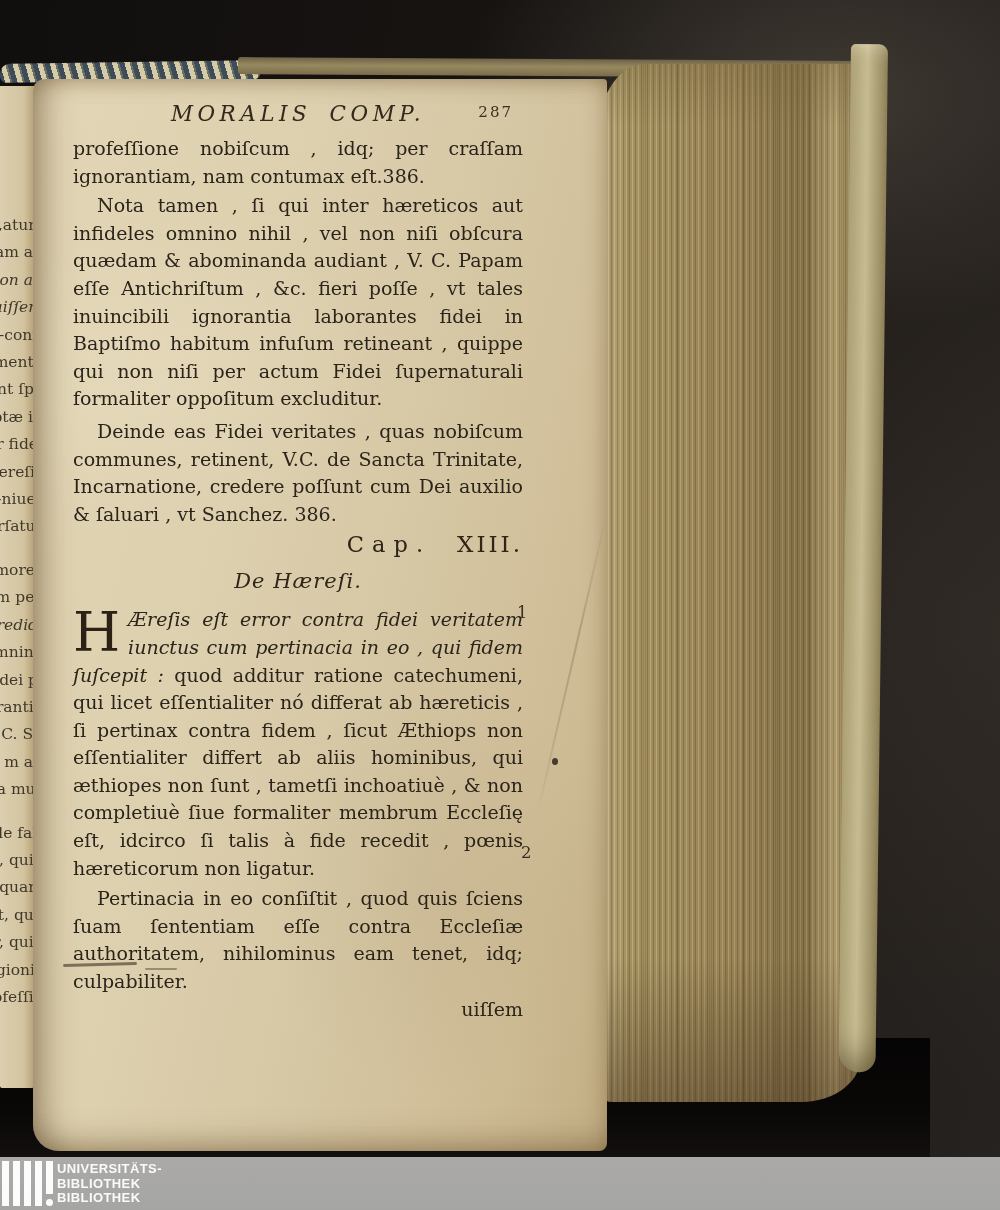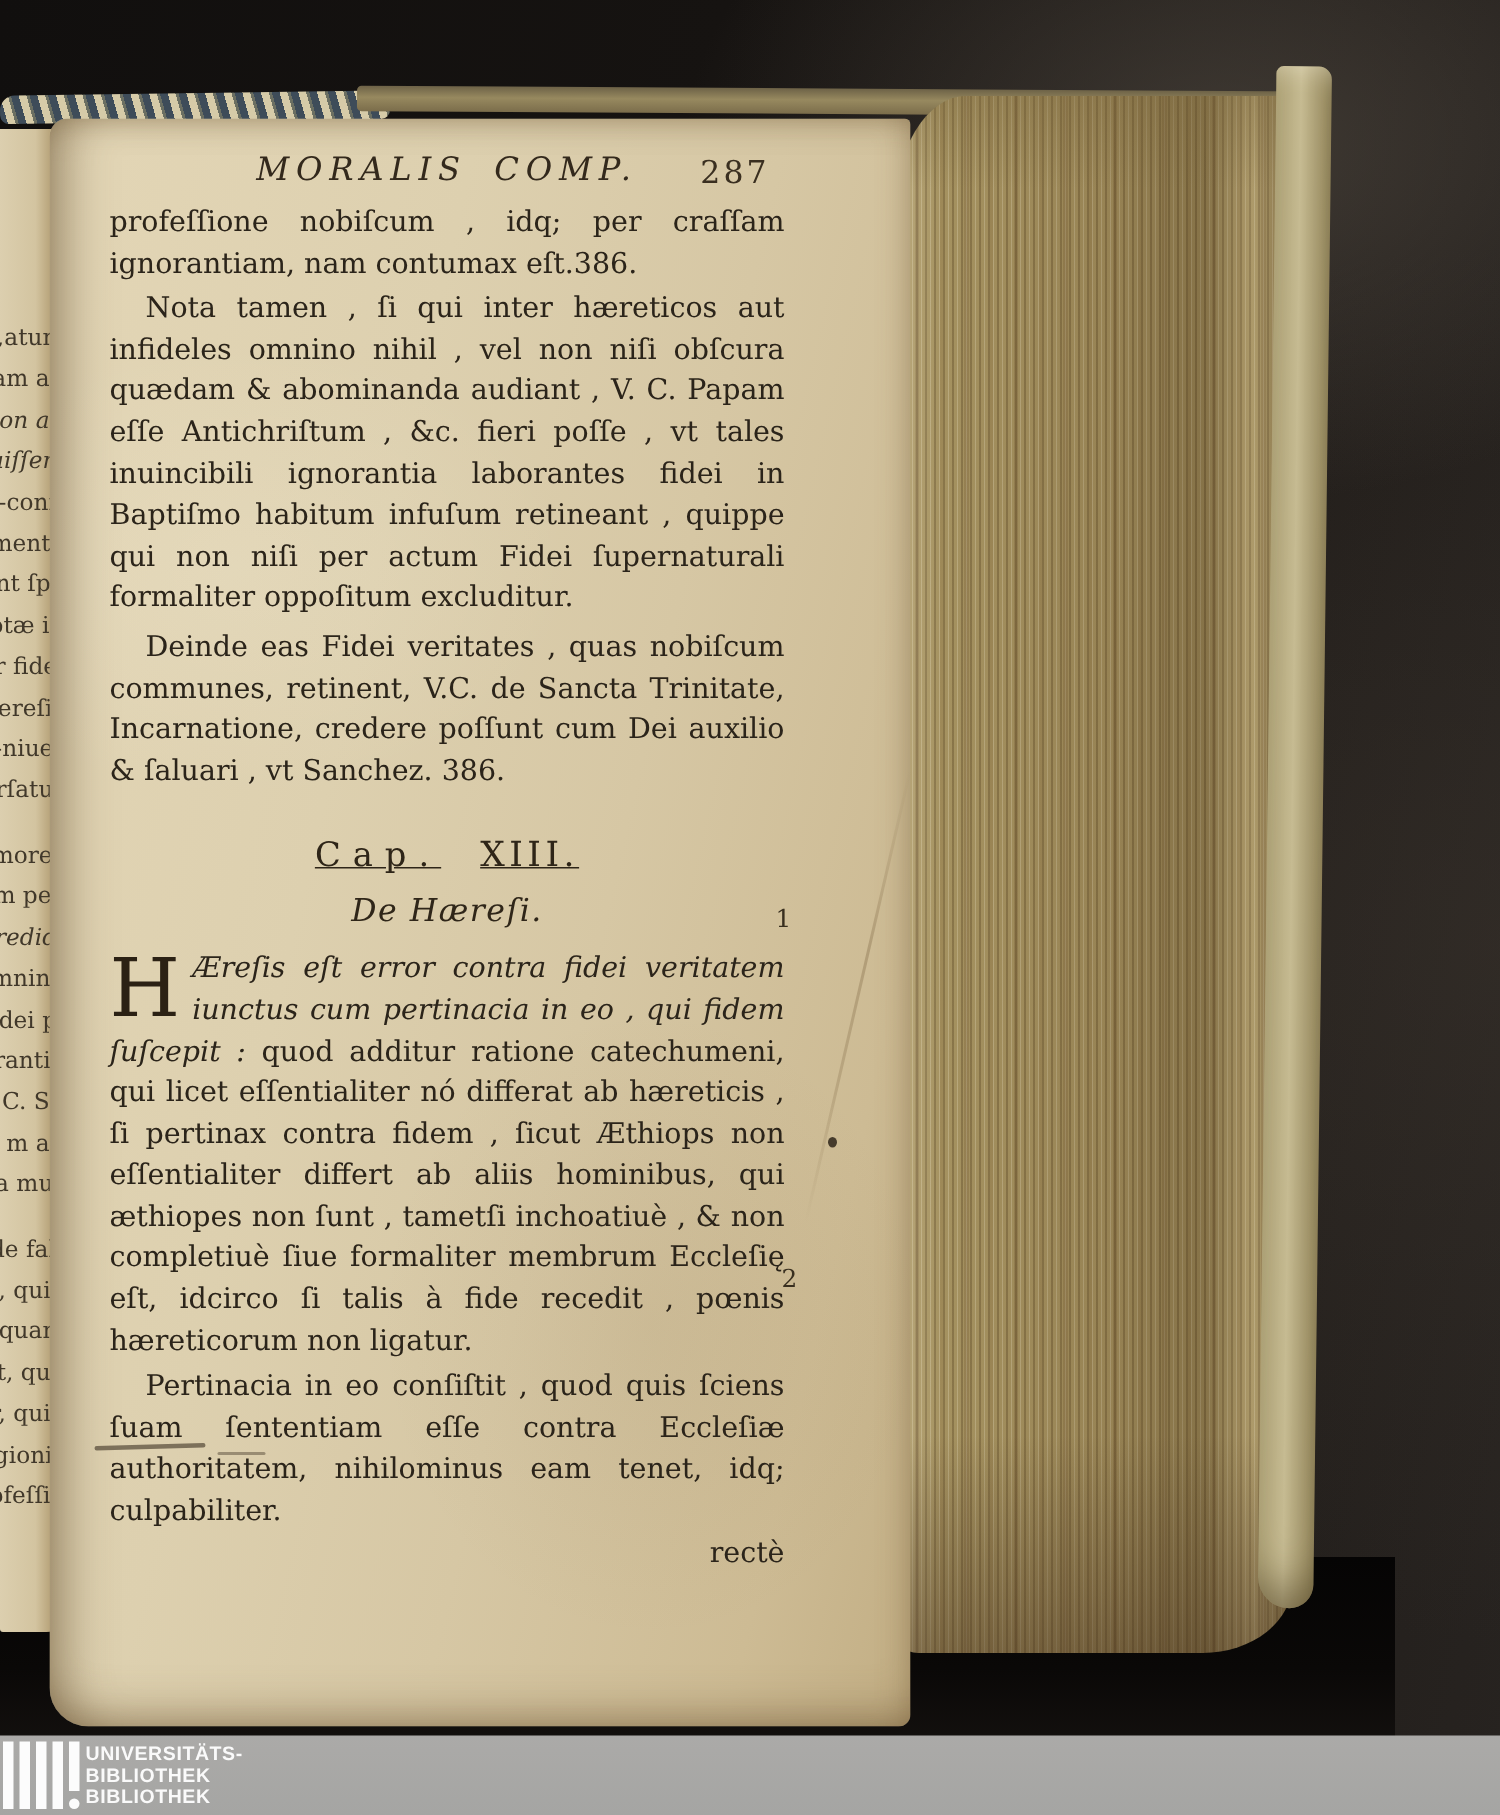--- a/index.html
+++ b/index.html
@@ -86,28 +86,28 @@
     color:#2b241a;
   }
 
   .pg-head {
     position:relative; text-align:center; font-style:italic;
     font-size:21.5px; letter-spacing:4.5px; word-spacing:7px;
     color:#33291c; margin-bottom:9px; white-space:nowrap;
   }
   .pg-num {
     position:absolute; right:10px; top:2px; font-style:normal;
-    font-size:21px; letter-spacing:2px; color:#3a2f20;
+    font-size:15px; letter-spacing:2px; color:#3a2f20;
   }
 
   .bt { font-size:19px; line-height:27.6px; text-align:justify; }
   .ind { text-indent:24px; }
   .sp2 { margin-top:2px; } .sp5 { margin-top:5px; } .sp3 { margin-top:3px; }
 
-  .cap { margin-top:29px; text-align:center; color:#2e2518; white-space:nowrap;text-decoration:underline; }
+  .cap { margin-top:3px; text-align:right; color:#2e2518; white-space:nowrap; }
   .cap-label { font-size:22.5px; letter-spacing:8px; }
   .cap-num   { font-size:23px;  letter-spacing:3px; margin-left:26px; }
   .sub { margin-top:12px; margin-bottom:13px; text-align:center;
          font-style:italic; font-size:21px; letter-spacing:1px; color:#2f2619; }
 
   .dropcap {
     float:left; font-size:54px; line-height:46px;
     padding:4px 8px 0 0; color:#2b2114;
   }
   .il { font-style:italic; }
@@ -207,21 +207,21 @@
     </div>
     <div class="sub">De Hæreſi.</div>
 
     <div class="bt">
       <span class="dropcap">H</span><span class="il">Æreſis eſt error contra fidei veritatem iunctus cum pertinacia in eo , qui fidem ſuſcepit : </span><span>quod additur ratione catechumeni, qui licet eſſentialiter nó differat ab hæreticis , ſi pertinax contra fidem , ſicut Æthiops non eſſentialiter differt ab aliis hominibus, qui æthiopes non ſunt , tametſi inchoatiuè , &amp; non completiuè ſiue formaliter membrum Eccleſię eſt, idcirco ſi talis à fide recedit , pœnis hæreticorum non ligatur.</span>
     </div>
 
     <div class="bt ind sp3">Pertinacia in eo conſiſtit , quod quis ſciens ſuam ſententiam eſſe contra Eccleſiæ authoritatem, nihilominus eam tenet, idq; culpabiliter.</div>
 
 
-    <div class="catch">rectè</div>
+    <div class="catch">uiſſem</div>
 
     <div class="mn mn1">1</div>
     <div class="mn mn2">2</div>
 
     <div class="speck"></div>
     <div class="dash1"></div>
     <div class="dash2"></div>
     <div class="crease"></div>
   </div>
 

